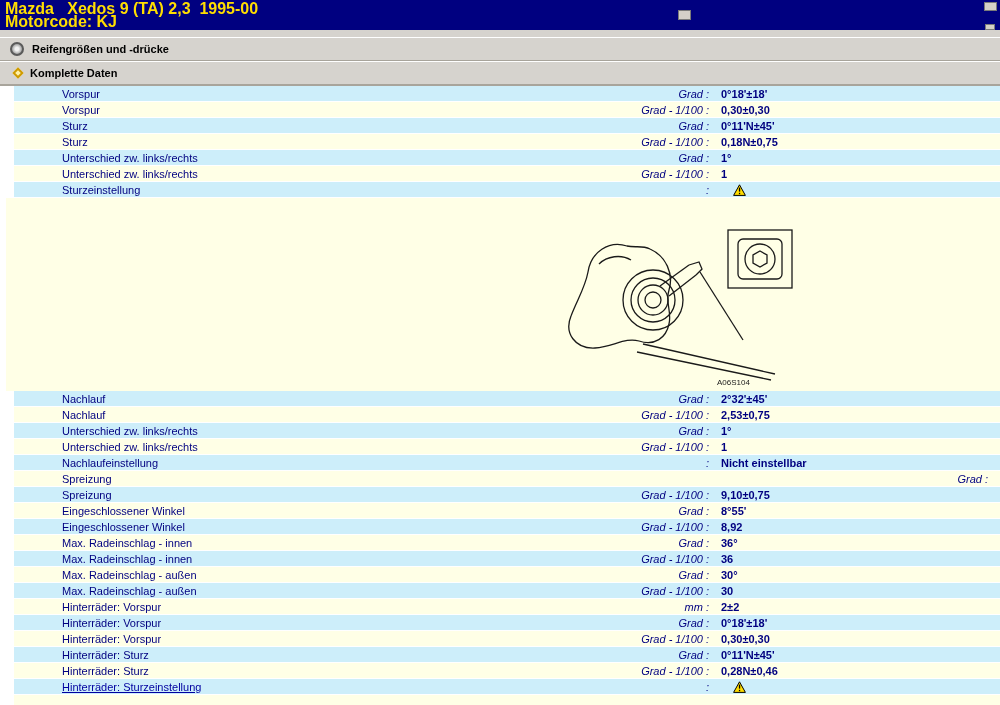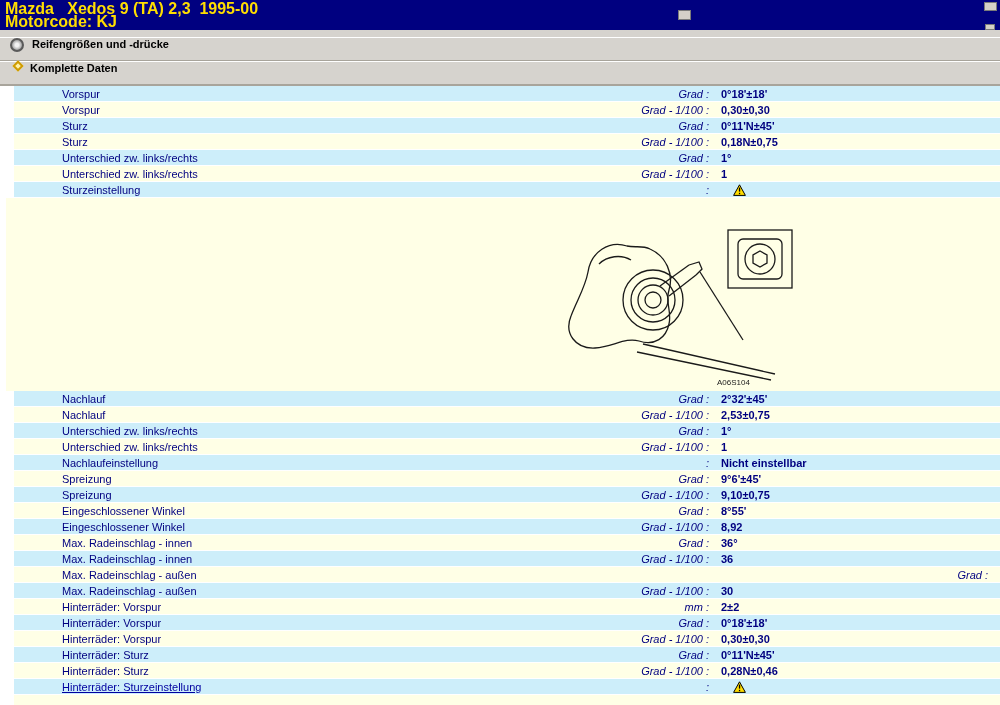--- a/index.html
+++ b/index.html
@@ -9,21 +9,21 @@
   }
   
   .header { position:relative; height:30px; background:#000080; padding:2px 0 0 5px; }
   .hline { color:#ffde00; font-weight:bold; font-size:16px; line-height:13px; white-space:pre; }
   .hctl { position:absolute; background:#d4d0c8; border:1px solid #7a7a7a; }
   .c1 { left:678px; top:10px; width:13px; height:10px; }
   .c2 { left:984px; top:2px;  width:13px; height:9px;  }
   .c3 { left:985px; top:24px; width:10px; height:6px;  }
   
   .toolbar { background:#d6d3ce; padding-top:7px; border-bottom:1px solid #a8a49b; }
-  .sec { display:flex; height:24px; padding-left:10px;
+  .sec { display:flex; align-items:center; height:24px; padding-left:10px;
          border-top:1px solid #ffffff; border-bottom:1px solid #a8a49b; cursor:pointer; }
   .sec-label { font-weight:bold; color:#000000; margin-left:8px; }
   .tyre-ic { display:inline-block; width:14px; height:14px; border-radius:50%;
              border:2px solid #5a5a5a; background:radial-gradient(circle,#f2f2f2 25%,#9a9a9a 75%); }
   .diamond-ic { display:inline-block; width:8px; height:8px; margin-left:4px;
                 border:2px solid #cf9b00; background:#fff2a8; transform:rotate(45deg); }
   
   .row { display:flex; align-items:center; height:16px; margin-left:14px;
          color:#000080; border-bottom:1px solid #ffffff; }
   .row.blue   { background:#cdeefa; }
@@ -158,21 +158,20 @@
         <span class="value">1</span>
       </div>
       <div class="row blue">
         <span class="label">Nachlaufeinstellung</span>
         <span class="unit">:</span>
         <span class="value">Nicht einstellbar</span>
       </div>
       <div class="row yellow">
         <span class="label">Spreizung</span>
         <span class="unit">Grad :</span>
-        <span class="value">9°6'±45'</span>
       </div>
       <div class="row blue">
         <span class="label">Spreizung</span>
         <span class="unit">Grad - 1/100 :</span>
         <span class="value">9,10±0,75</span>
       </div>
       <div class="row yellow">
         <span class="label">Eingeschlossener Winkel</span>
         <span class="unit">Grad :</span>
         <span class="value">8°55'</span>
@@ -188,20 +187,21 @@
         <span class="value">36°</span>
       </div>
       <div class="row blue">
         <span class="label">Max. Radeinschlag - innen</span>
         <span class="unit">Grad - 1/100 :</span>
         <span class="value">36</span>
       </div>
       <div class="row yellow">
         <span class="label">Max. Radeinschlag - außen</span>
         <span class="unit">Grad :</span>
+        <span class="value">30°</span>
       </div>
       <div class="row blue">
         <span class="label">Max. Radeinschlag - außen</span>
         <span class="unit">Grad - 1/100 :</span>
         <span class="value">30</span>
       </div>
       <div class="row yellow">
         <span class="label">Hinterräder: Vorspur</span>
         <span class="unit">mm :</span>
         <span class="value">2±2</span>

